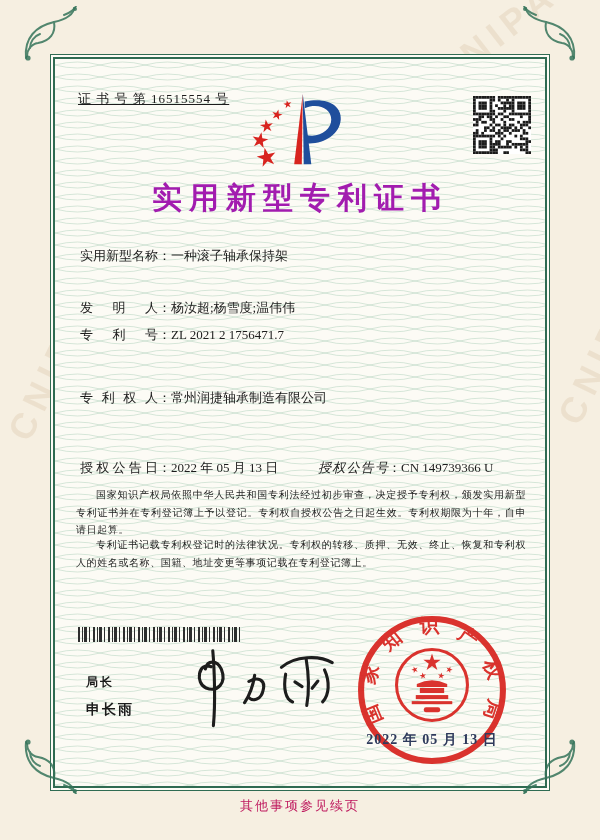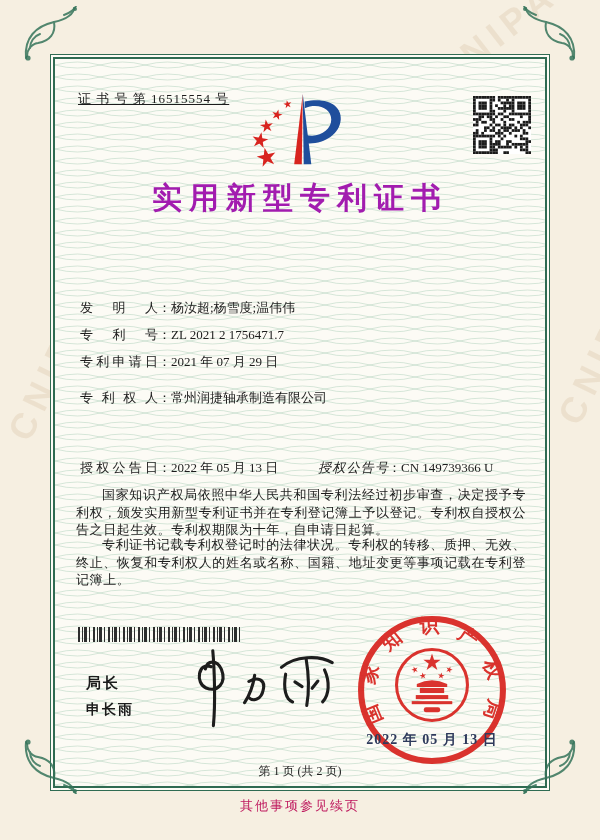--- a/index.html
+++ b/index.html
@@ -24,29 +24,29 @@
   .qr{left:472px;top:96px;}
   .title{left:0;top:178px;width:600px;text-align:center;font-size:30px;font-weight:bold;
          letter-spacing:7px;color:#a21caf;}
 
   .frow{left:80px;font-size:13px;white-space:nowrap;}
   .flabel{display:inline-block;width:78px;text-align:justify;text-align-last:justify;vertical-align:top;}
   .fval{white-space:pre;}
   .grant-right{position:absolute;left:238px;top:0;white-space:nowrap;}
   .glabel{display:inline-block;width:70px;text-align:justify;text-align-last:justify;font-style:italic;}
 
-  .para{left:76px;width:450px;font-size:13px;line-height:17.6px;text-align:justify;
+  .para{left:76px;width:450px;font-size:10px;line-height:17.6px;text-align:justify;
         text-indent:2em;letter-spacing:0.6px;}
 
   .barcode{left:78px;top:627px;width:163px;height:15px;
     background:repeating-linear-gradient(90deg,#2e2e2e 0 2px,rgba(0,0,0,0) 2px 4px,
       #2e2e2e 4px 5px,rgba(0,0,0,0) 5px 6px,#2e2e2e 6px 9px,rgba(0,0,0,0) 9px 11px,
       #2e2e2e 11px 12px,rgba(0,0,0,0) 12px 15px);}
 
-  .sig-title{left:86px;top:674px;font-size:15px;font-weight:600;letter-spacing:2px;}
+  .sig-title{left:86px;top:674px;font-size:12px;font-weight:600;letter-spacing:2px;}
   .sig-name{left:86px;top:701px;font-size:14px;font-weight:600;letter-spacing:2px;}
   .signature{left:182px;top:645px;}
 
   .seal{left:356px;top:614px;opacity:0.93;}
   .seal-date{left:348px;top:731px;width:168px;text-align:center;font-size:14px;font-weight:bold;
              color:#2e3a5c;letter-spacing:1px;white-space:nowrap;}
 
   .page-num{left:50px;top:763px;width:500px;text-align:center;font-size:12px;}
   .continuation{left:0;top:797px;width:600px;text-align:center;font-size:13px;
                 color:#be185d;letter-spacing:2px;}
@@ -368,28 +368,28 @@
         <rect x="24" y="60" width="3" height="3"></rect>
         <rect x="33" y="60" width="3" height="3"></rect>
         <rect x="36" y="60" width="3" height="3"></rect>
         <rect x="57" y="60" width="3" height="3"></rect>
         <rect x="60" y="60" width="3" height="3"></rect>
       </g>
   </svg>
 
   <div class="abs title">实用新型专利证书</div>
 
+  <div class="abs frow" style="top:247px">
+    <span class="flabel">实用新型名称</span><span>：</span><span class="fval">一种滚子轴承保持架</span>
+  </div>
   <div class="abs frow" style="top:299px">
     <span class="flabel">发明人</span><span>：</span><span class="fval">杨汝超;杨雪度;温伟伟</span>
   </div>
   <div class="abs frow" style="top:326px">
     <span class="flabel">专利号</span><span>：</span><span class="fval">ZL 2021 2 1756471.7</span>
-  </div>
-  <div class="abs frow" style="top:353px">
-    <span class="flabel">专利申请日</span><span>：</span><span class="fval">2021 年 07 月 29 日</span>
   </div>
   <div class="abs frow" style="top:389px">
     <span class="flabel">专利权人</span><span>：</span><span class="fval">常州润捷轴承制造有限公司</span>
   </div>
   <div class="abs frow" style="top:459px">
     <span class="flabel">授权公告日</span><span>：</span><span class="fval">2022 年 05 月 13 日</span>
     <span class="grant-right">
       <span class="glabel">授权公告号</span><span>：</span><span class="fval">CN 149739366 U</span>
     </span>
   </div>
@@ -434,16 +434,15 @@
       <polygon points="0,-10 5.88,8.09 -9.51,-3.09 9.51,-3.09 -5.88,8.09" transform="translate(92,55) scale(0.34) rotate(20)"></polygon>
       <path d="M60,69 Q75,62 90,69 L90,72 L60,72 Z"></path>
       <rect x="63" y="73" width="24" height="5"></rect>
       <rect x="59" y="80" width="32" height="4"></rect>
       <rect x="55" y="86" width="40" height="3"></rect>
       <rect x="67" y="92" width="16" height="5" rx="2"></rect>
     </g>
   </svg>
   <div class="abs seal-date">2022 年 05 月 13 日</div>
 
-  <div class="abs page-num">第 1 页 (共 2 页)</div>
   <div class="abs continuation">其他事项参见续页</div>
 
 </div>
 
 </body></html>

